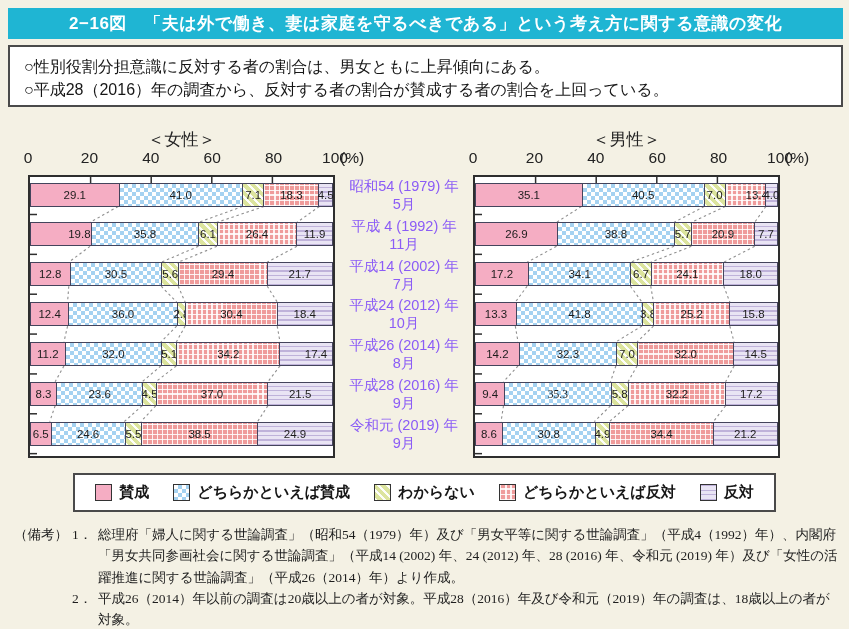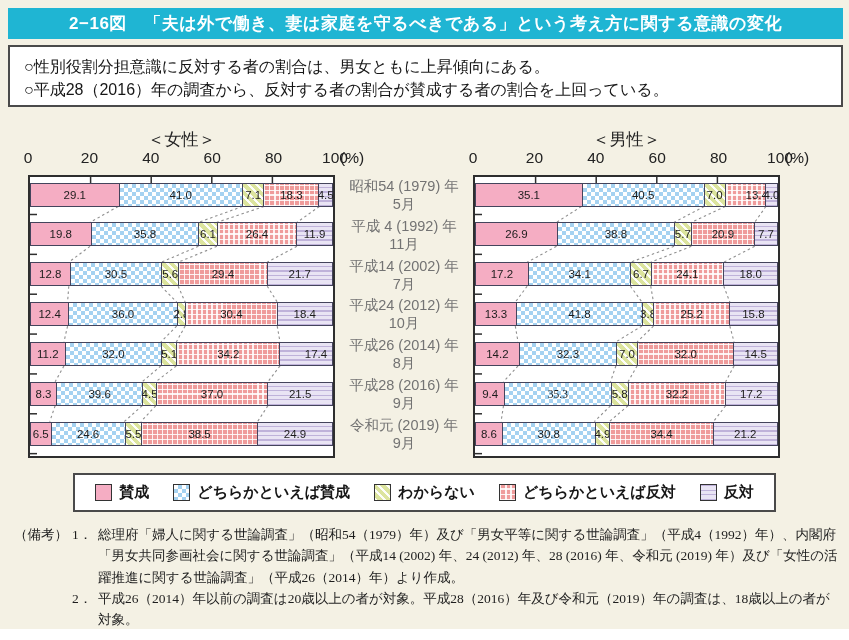--- a/index.html
+++ b/index.html
@@ -42,21 +42,21 @@
   .s2 { background-color:#dce49e;
     background-image:repeating-linear-gradient(45deg, rgba(255,255,255,.95) 0 2px, transparent 2px 6px); }
   .s3 { background-color:#ef9b9b;
     background-image:repeating-linear-gradient(0deg, rgba(255,255,255,.85) 0 1.5px, transparent 1.5px 5px),
                      repeating-linear-gradient(90deg, rgba(255,255,255,.85) 0 1.5px, transparent 1.5px 5px); }
   .s4 { background-color:#e9e4f4;
     background-image:repeating-linear-gradient(0deg, #bfb2da 0 1.3px, transparent 1.3px 4.5px); }
 
   .year-col { position:absolute; left:335px; top:175px; width:138px; height:283px; }
   .year-row { position:absolute; left:0; width:100%; display:flex; flex-direction:column;
-    align-items:center; justify-content:center; font-size:14.5px; line-height:18px; color:#737373; }
+    align-items:center; justify-content:center; font-size:14.5px; line-height:18px; color:#8b5cf6; }
 
   .legend-wrap { position:absolute; left:0; top:473px; width:849px; text-align:center; }
   .legend-box { display:inline-flex; align-items:center; gap:24px; background:#fff;
     border:2px solid #4a4a4a; padding:8px 20px; }
   .legend-item { display:flex; align-items:center; gap:7px; font-size:15px; font-weight:600; color:#161616; }
   .legend-swatch { width:17px; height:17px; border:1.5px solid #333; flex:0 0 auto; }
 
   .footnote { position:absolute; left:14px; top:524px; width:824px;
     font-family:"Liberation Serif", serif; font-size:13.5px; line-height:1.58; color:#1e1e1e;
     display:flex; }
@@ -153,21 +153,21 @@
           <span>7.1</span>
         </div>
         <div class="seg s3" style="width: 18.3%;">
           <span>18.3</span>
         </div>
         <div class="seg s4" style="width: 4.5%;">
           <span>4.5</span>
         </div>
       </div>
       <div class="bar-row" style="top: 45.3571px;">
-        <div class="seg s0" style="width: 19.8%;">
+        <div class="seg s0" style="width: 19.8%; justify-content: flex-end;">
           <span>19.8</span>
         </div>
         <div class="seg s1" style="width: 35.8%;">
           <span>35.8</span>
         </div>
         <div class="seg s2" style="width: 6.1%;">
           <span>6.1</span>
         </div>
         <div class="seg s3" style="width: 26.4%;">
           <span>26.4</span>
@@ -225,21 +225,21 @@
         </div>
         <div class="seg s4" style="width: 17.4%; padding-left: 20px;">
           <span>17.4</span>
         </div>
       </div>
       <div class="bar-row" style="top: 204.786px;">
         <div class="seg s0" style="width: 8.3%;">
           <span>8.3</span>
         </div>
         <div class="seg s1" style="width: 28.7%;">
-          <span>39.6</span>
+          <span>23.6</span>
         </div>
         <div class="seg s2" style="width: 4.5%;">
           <span>4.5</span>
         </div>
         <div class="seg s3" style="width: 37%;">
           <span>37.0</span>
         </div>
         <div class="seg s4" style="width: 21.5%;">
           <span>21.5</span>
         </div>

